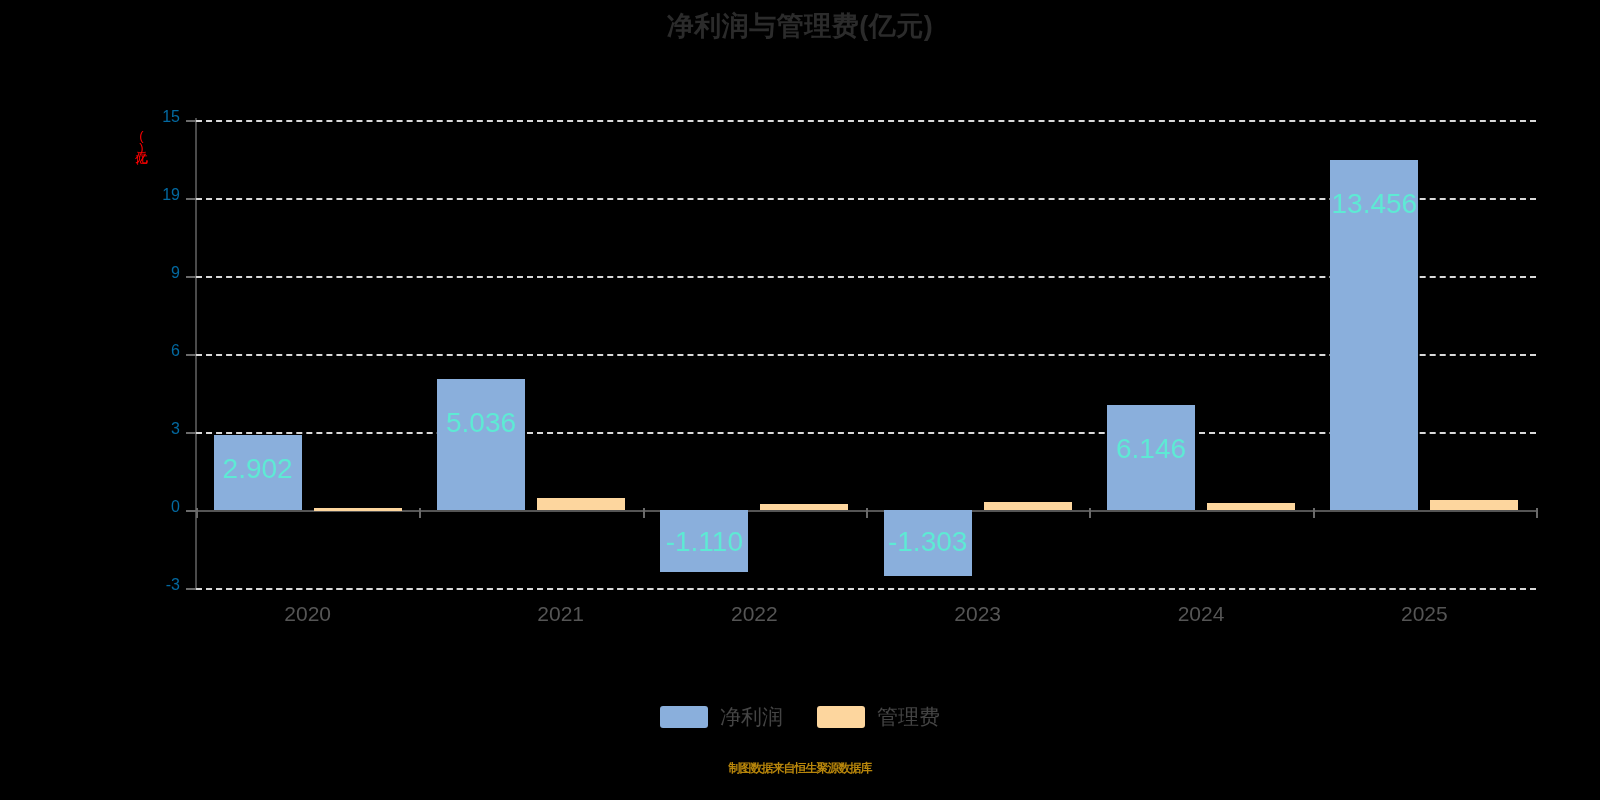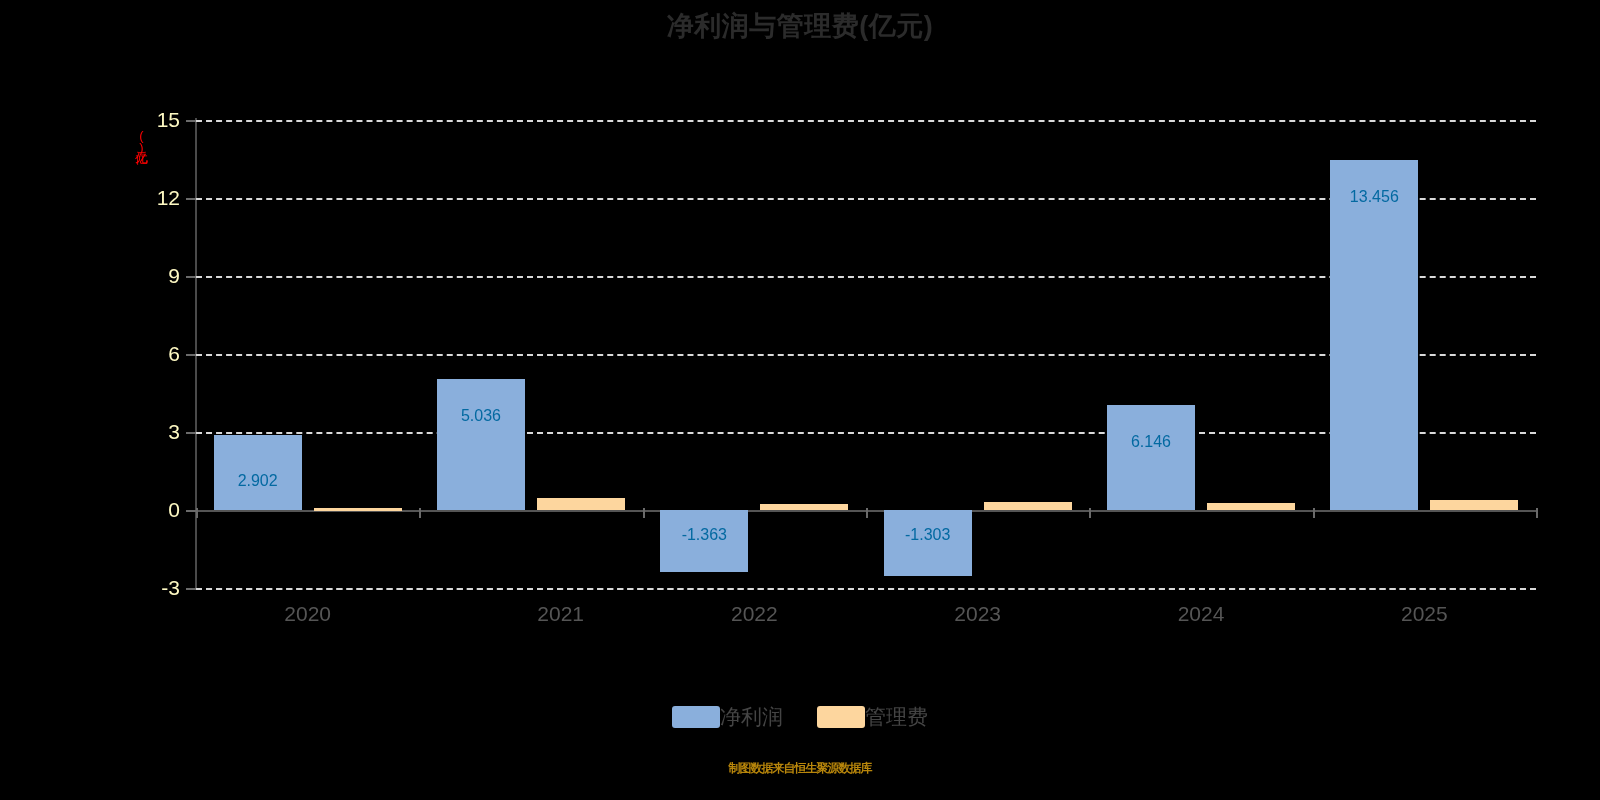--- a/index.html
+++ b/index.html
@@ -50,22 +50,22 @@
     position: absolute;
     left: 186px;
     width: 10px; height: 0;
     border-top: 2px solid #6a6a6a;
   }
   .ylabel {
     position: absolute;
     right: 1420px;
     width: 60px;
     text-align: right;
-    font-size: 21px;
-    color: #fef9c3;
+    font-size: 16px;
+    color: #0369a1;
     line-height: 1;
   }
 
   .yaxis-title {
     position: absolute;
     left: 126px; top: 128px;
     width: 22px;
     font-size: 13px;
     color: #f00;
     line-height: 1.05;
@@ -103,33 +103,33 @@
     position: absolute;
   }
   .bar-net   { background: #8aafdc; }
   .bar-admin { background: #fdd69e; }
 
   .bar-label {
     position: absolute;
     width: 150px;
     margin-left: -75px;
     text-align: center;
-    font-size: 16px;
-    color: #0369a1;
+    font-size: 28px;
+    color: #5eead4;
     white-space: nowrap;
   }
 
   
   .legend {
     position: absolute;
     left: 0; top: 703px; width: 1600px;
     display: flex; justify-content: center; align-items: center;
     gap: 34px;
   }
-  .legend-item { display: flex; align-items: center; }
+  .legend-item { display: flex; align-items: center; gap: 12px; }
   .legend-swatch { width: 48px; height: 22px; border-radius: 3px; }
   .legend-text { font-size: 21px; color: #444; }
 
   
   .footer {
     position: absolute;
     left: 0; top: 760px; width: 1600px;
     text-align: center;
     font-size: 12px;
     font-weight: bold;
@@ -156,21 +156,21 @@
       <div class="gridline" style="top: 234px;"></div>
       <div class="gridline" style="top: 312px;"></div>
       <div class="gridline zero" style="top: 390px;"></div>
       <div class="gridline" style="top: 468px;"></div>
     </div>
 
   <div id="axes-layer">
       <div class="ytick" style="top: 120px;"></div>
       <div class="ylabel" style="top: 109px;">15</div>
       <div class="ytick" style="top: 198px;"></div>
-      <div class="ylabel" style="top: 187px;">12</div>
+      <div class="ylabel" style="top: 187px;">19</div>
       <div class="ytick" style="top: 276px;"></div>
       <div class="ylabel" style="top: 265px;">9</div>
       <div class="ytick" style="top: 354px;"></div>
       <div class="ylabel" style="top: 343px;">6</div>
       <div class="ytick" style="top: 432px;"></div>
       <div class="ylabel" style="top: 421px;">3</div>
       <div class="ytick" style="top: 510px;"></div>
       <div class="ylabel" style="top: 499px;">0</div>
       <div class="ytick" style="top: 588px;"></div>
       <div class="ylabel" style="top: 577px;">-3</div>
@@ -183,25 +183,25 @@
       <div class="xtick" style="left: 866px;"></div>
       <div class="xlabel" style="left: 977.667px;">2023</div>
       <div class="xtick" style="left: 1089.33px;"></div>
       <div class="xlabel" style="left: 1201px;">2024</div>
       <div class="xtick" style="left: 1312.67px;"></div>
       <div class="xlabel" style="left: 1424.33px;">2025</div>
       <div class="xtick" style="left: 1536px;"></div>
     </div>
   <div id="bars-layer">
       <div class="bar bar-net" style="left: 213.667px; top: 434.548px; width: 88px; height: 75.452px;"></div>
-      <div class="bar-label" style="left: 257.667px; top: 472px;">2.902</div>
+      <div class="bar-label" style="left: 257.667px; top: 453px;">2.902</div>
       <div class="bar bar-net" style="left: 437px; top: 379.064px; width: 88px; height: 130.936px;"></div>
       <div class="bar-label" style="left: 481px; top: 407.064px;">5.036</div>
       <div class="bar bar-net" style="left: 660.333px; top: 510px; width: 88px; height: 62.088px;"></div>
-      <div class="bar-label" style="left: 704.333px; top: 526px;">-1.363</div>
+      <div class="bar-label" style="left: 704.333px; top: 526px;">-1.110</div>
       <div class="bar bar-net" style="left: 883.667px; top: 510px; width: 88px; height: 65.806px;"></div>
       <div class="bar-label" style="left: 927.667px; top: 526px;">-1.303</div>
       <div class="bar bar-net" style="left: 1107px; top: 404.596px; width: 88px; height: 105.404px;"></div>
       <div class="bar-label" style="left: 1151px; top: 432.596px;">6.146</div>
       <div class="bar bar-net" style="left: 1330.33px; top: 160.144px; width: 88px; height: 349.856px;"></div>
       <div class="bar-label" style="left: 1374.33px; top: 188.144px;">13.456</div>
       <div class="bar bar-admin" style="left: 313.667px; top: 507.66px; width: 88px; height: 3px;"></div>
       <div class="bar bar-admin" style="left: 537px; top: 497.52px; width: 88px; height: 12.48px;"></div>
       <div class="bar bar-admin" style="left: 760.333px; top: 503.5px; width: 88px; height: 6.5px;"></div>
       <div class="bar bar-admin" style="left: 983.667px; top: 501.68px; width: 88px; height: 8.32px;"></div>

